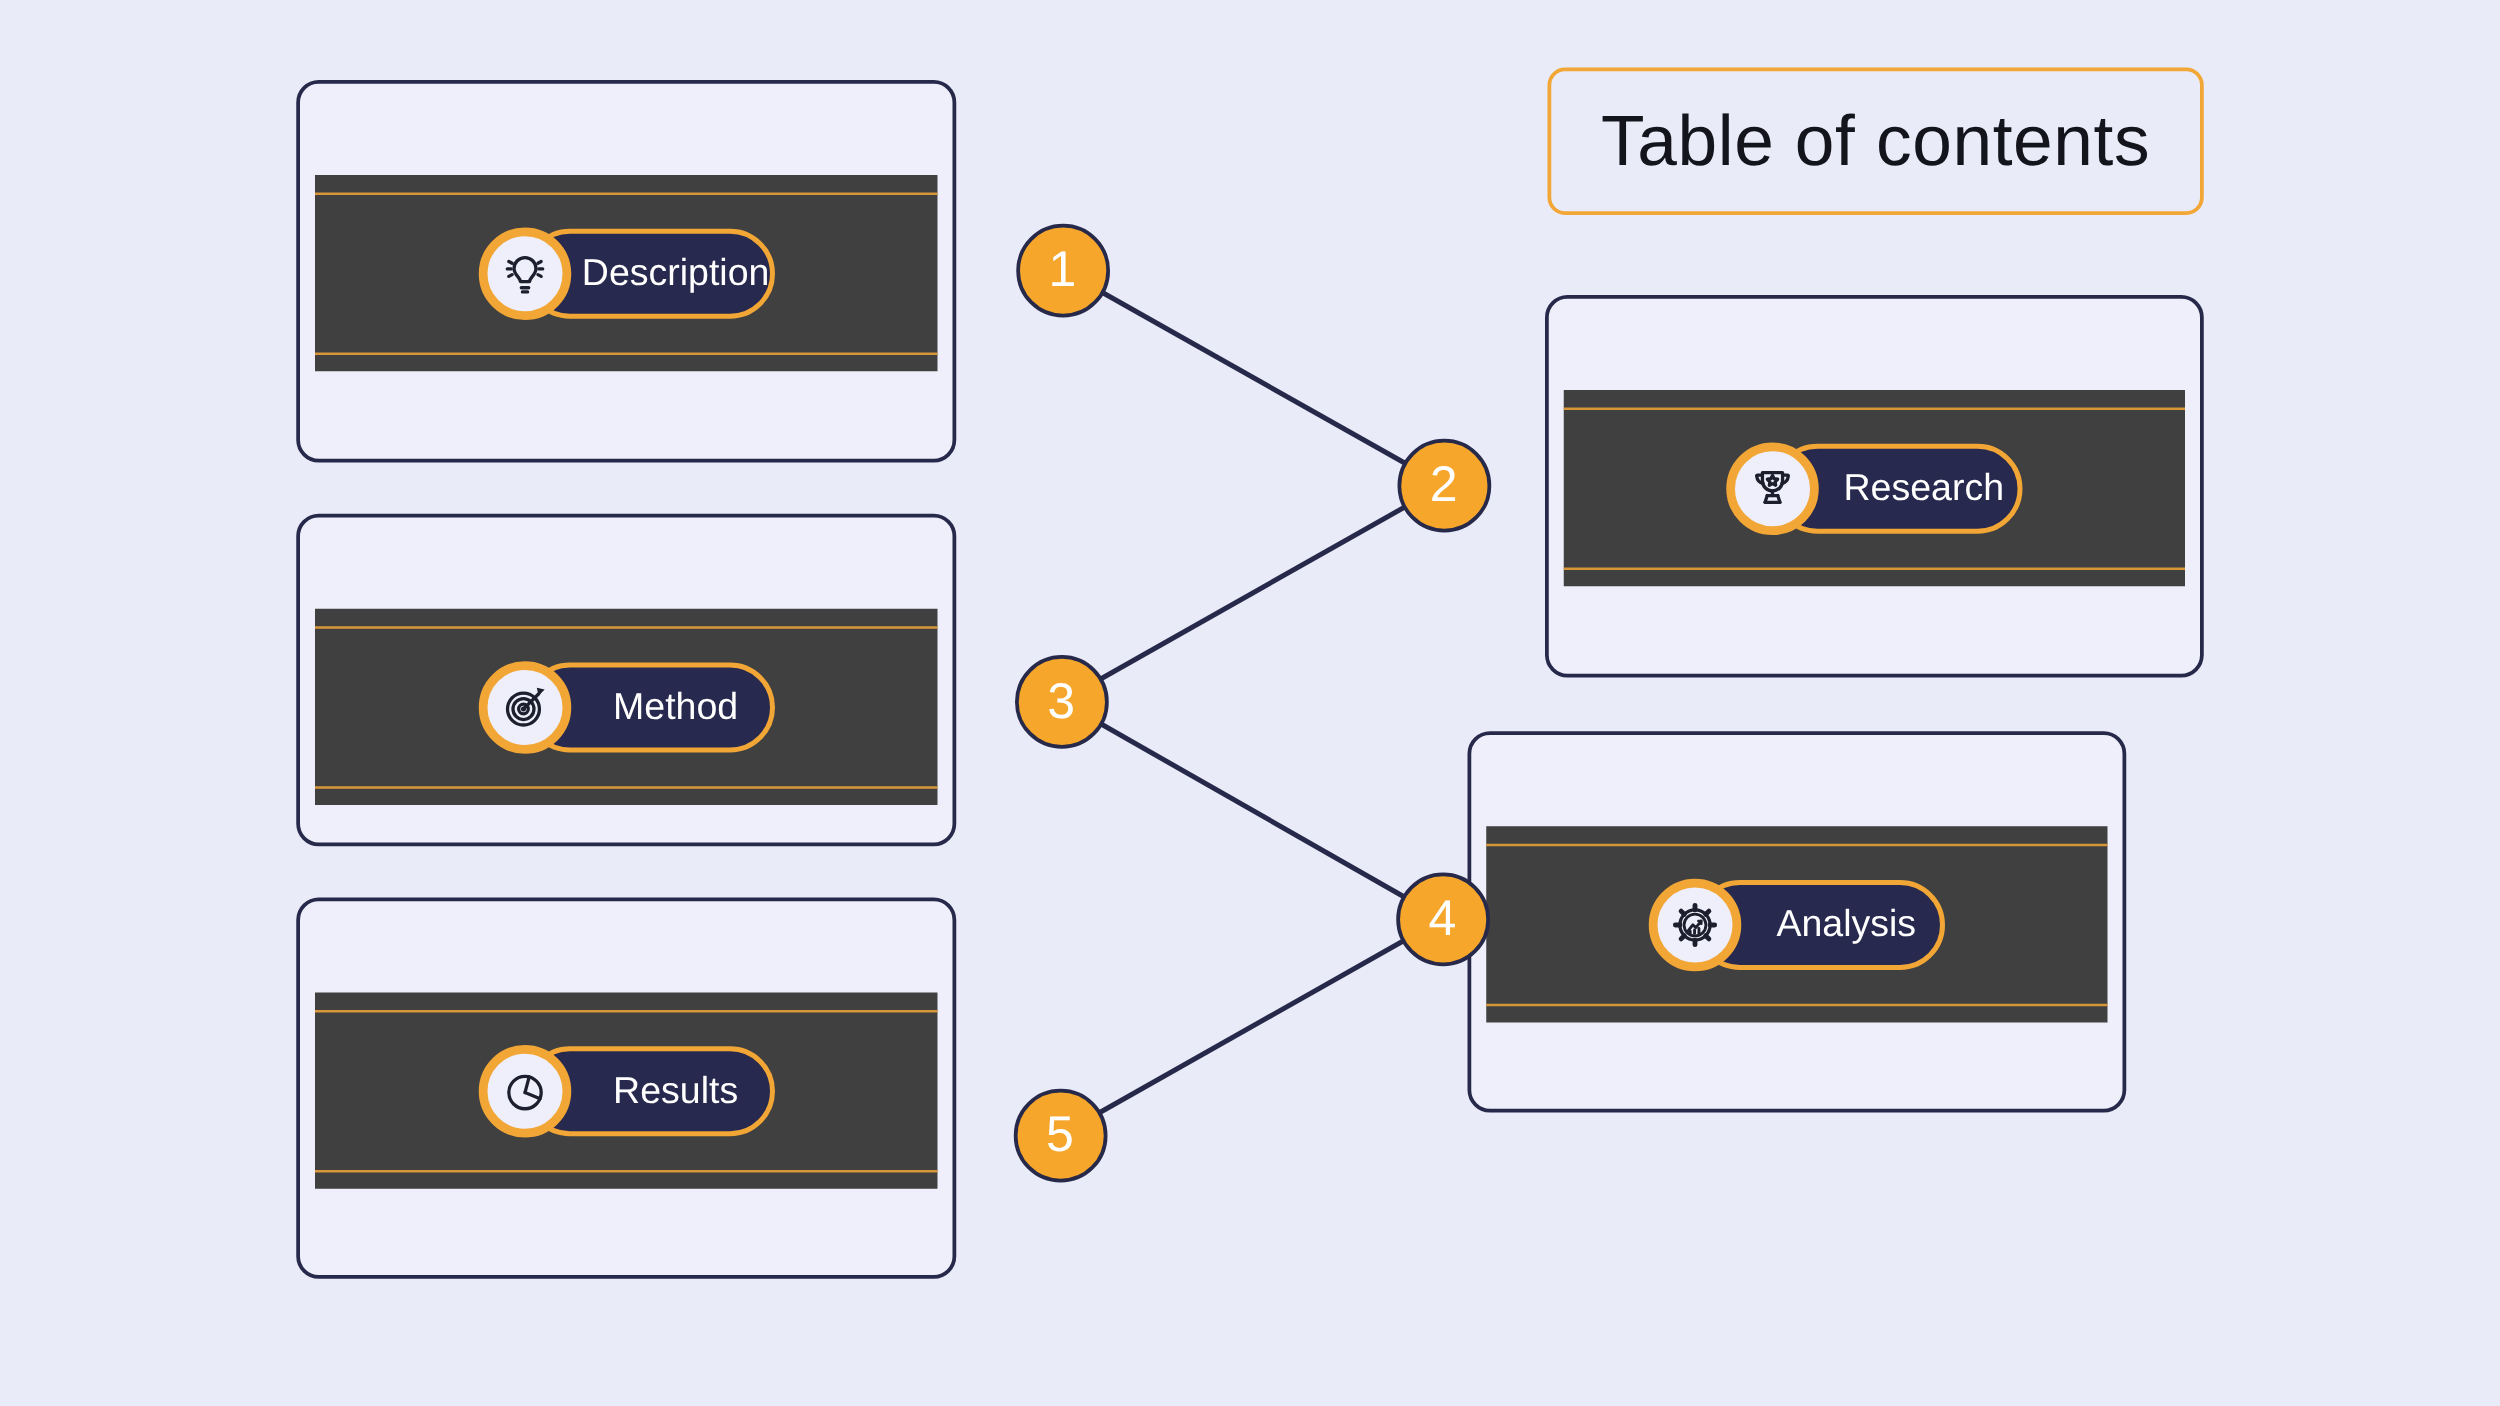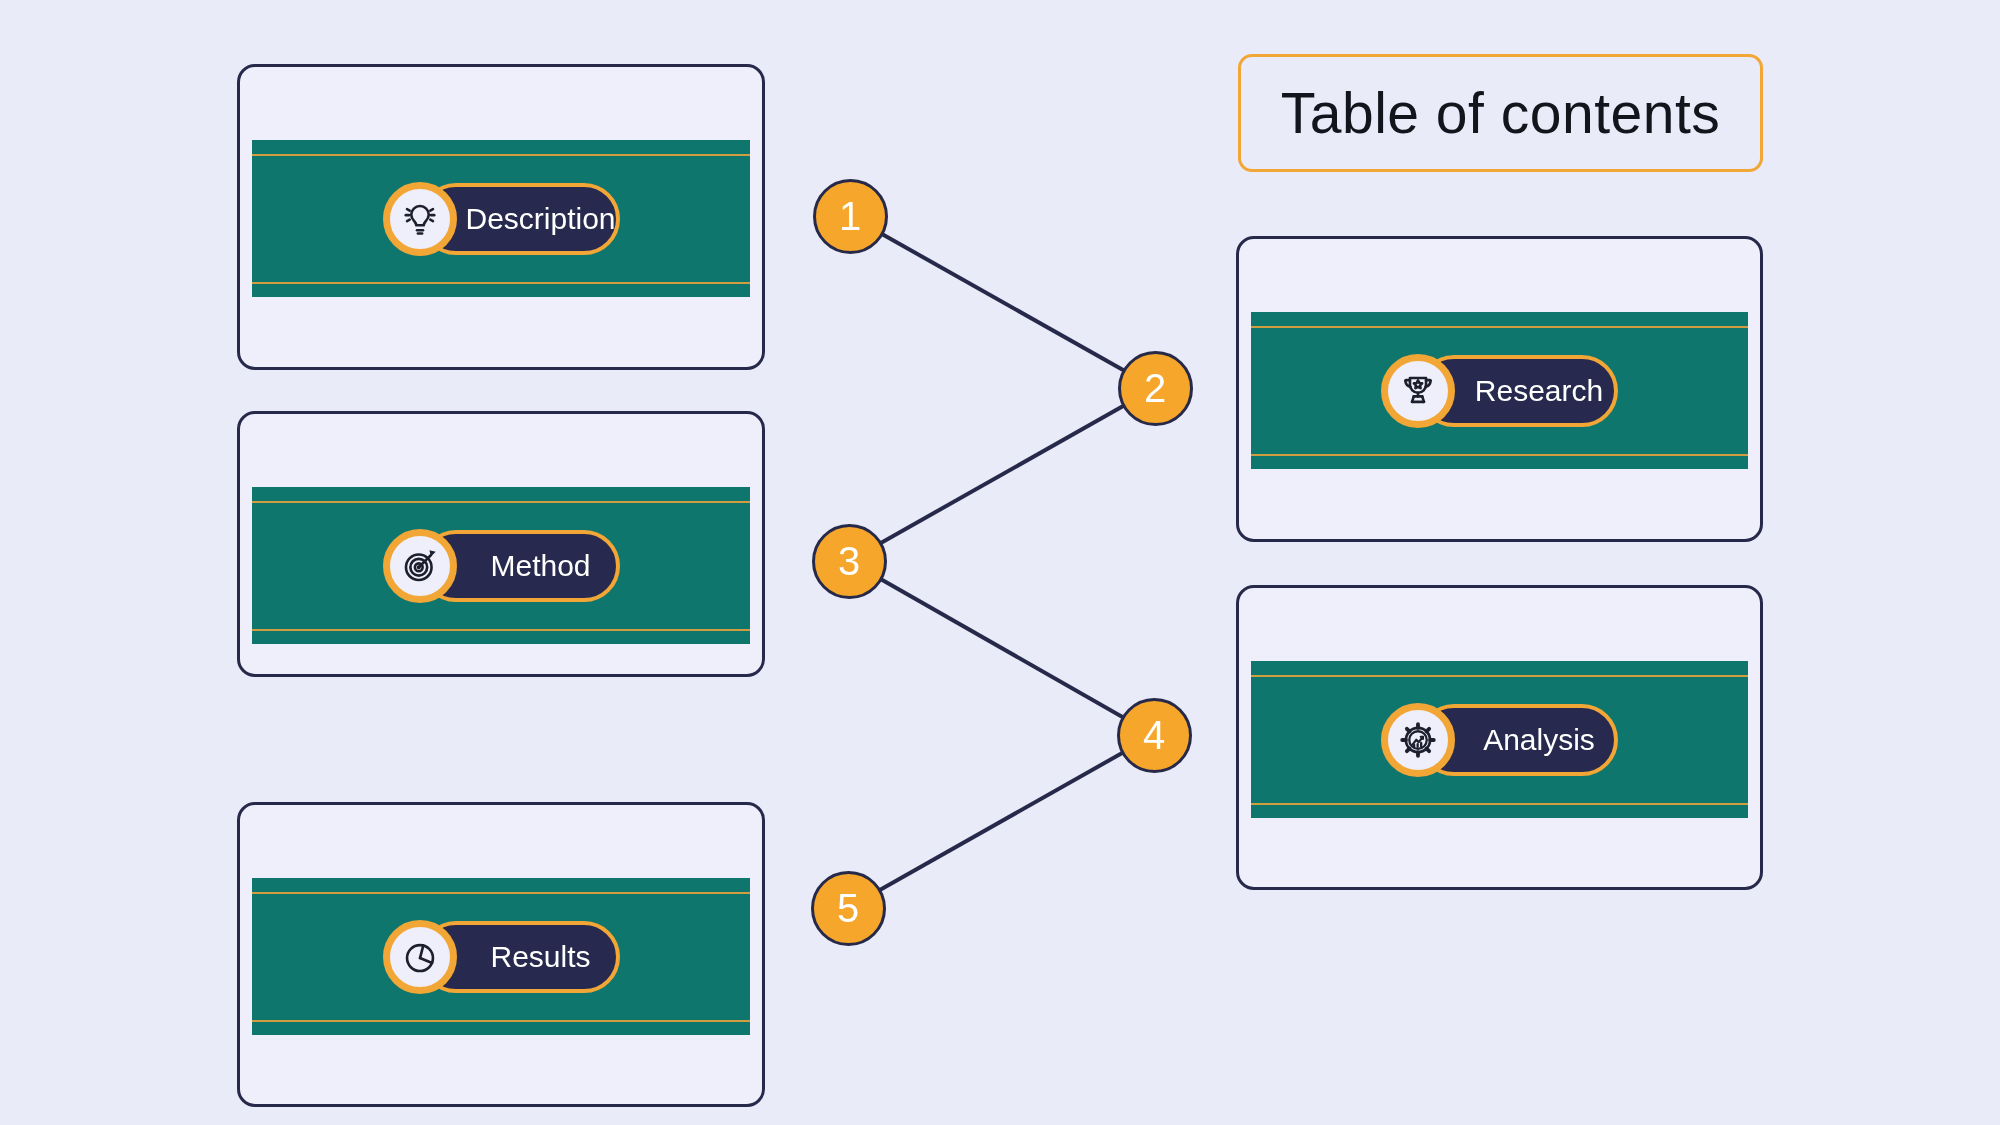--- a/index.html
+++ b/index.html
@@ -17,21 +17,21 @@
     border:3px solid var(--accent);border-radius:14px;
     display:flex;align-items:center;justify-content:center;
   }
   .title-box span{font-size:57px;font-weight:500;color:var(--text-dark);letter-spacing:.5px;}
 
   .card{
     position:absolute;background:var(--card-bg);
     border:3px solid var(--ink);border-radius:18px;
   }
   .band{
-    position:absolute;left:12px;right:12px;top:73px;height:157px;background:#0f766e;
+    position:absolute;left:12px;right:12px;top:73px;height:157px;background:#404040;
     display:flex;align-items:center;justify-content:center;
   }
   .hairline{position:absolute;left:0;right:0;height:2px;background:var(--accent);opacity:.85;}
   .hairline.top{top:14px;}
   .hairline.bottom{bottom:13px;}
 
   .badge{position:relative;width:237px;height:74px;flex:0 0 auto;}
   .badge .bar{
     position:absolute;left:37px;right:0;top:1px;height:72px;
     background:var(--pill-bg);border:4px solid var(--accent);border-radius:36px;
@@ -112,21 +112,21 @@
             <circle cx="11.3" cy="12.7" r="2.2"></circle>
               <circle cx="11.3" cy="12.7" r="0.4" fill="#1D1F2E"></circle>
             <path d="M11.3 12.7 18.3 5.7"></path>
             <path d="M17.4 3l3.6.8-2.8 2.8-.8-3.6z" fill="#1D1F2E" stroke="none"></path>
           </svg>
         </div>
       </div>
     </div>
   </div>
 
-  <div class="card" style="left:237px;top:802px;width:528px;height:305px;">
+  <div class="card" style="left:237px;top:718px;width:528px;height:305px;">
     <div class="band">
       <div class="hairline top"></div>
       <div class="hairline bottom"></div>
       <div class="badge">
         <div class="bar">
           <span>Results</span>
         </div>
         <div class="icon-circle">
           <svg viewBox="0 0 24 24">
             <circle cx="12" cy="12.6" r="7.4"></circle>
@@ -156,21 +156,21 @@
             <path d="M9.6 15.1h4.8"></path>
             <path d="M9.6 15.1l-1 3.1"></path>
               <path d="M14.4 15.1l1 3.1"></path>
             <path d="M8.6 18.2h6.8"></path>
           </svg>
         </div>
       </div>
     </div>
   </div>
 
-  <div class="card" style="left:1236px;top:585px;width:527px;height:305px;">
+  <div class="card" style="left:1174px;top:585px;width:527px;height:305px;">
     <div class="band">
       <div class="hairline top"></div>
       <div class="hairline bottom"></div>
       <div class="badge">
         <div class="bar">
           <span>Analysis</span>
         </div>
         <div class="icon-circle">
           <svg viewBox="0 0 24 24">
             <g stroke-width="2.2">

